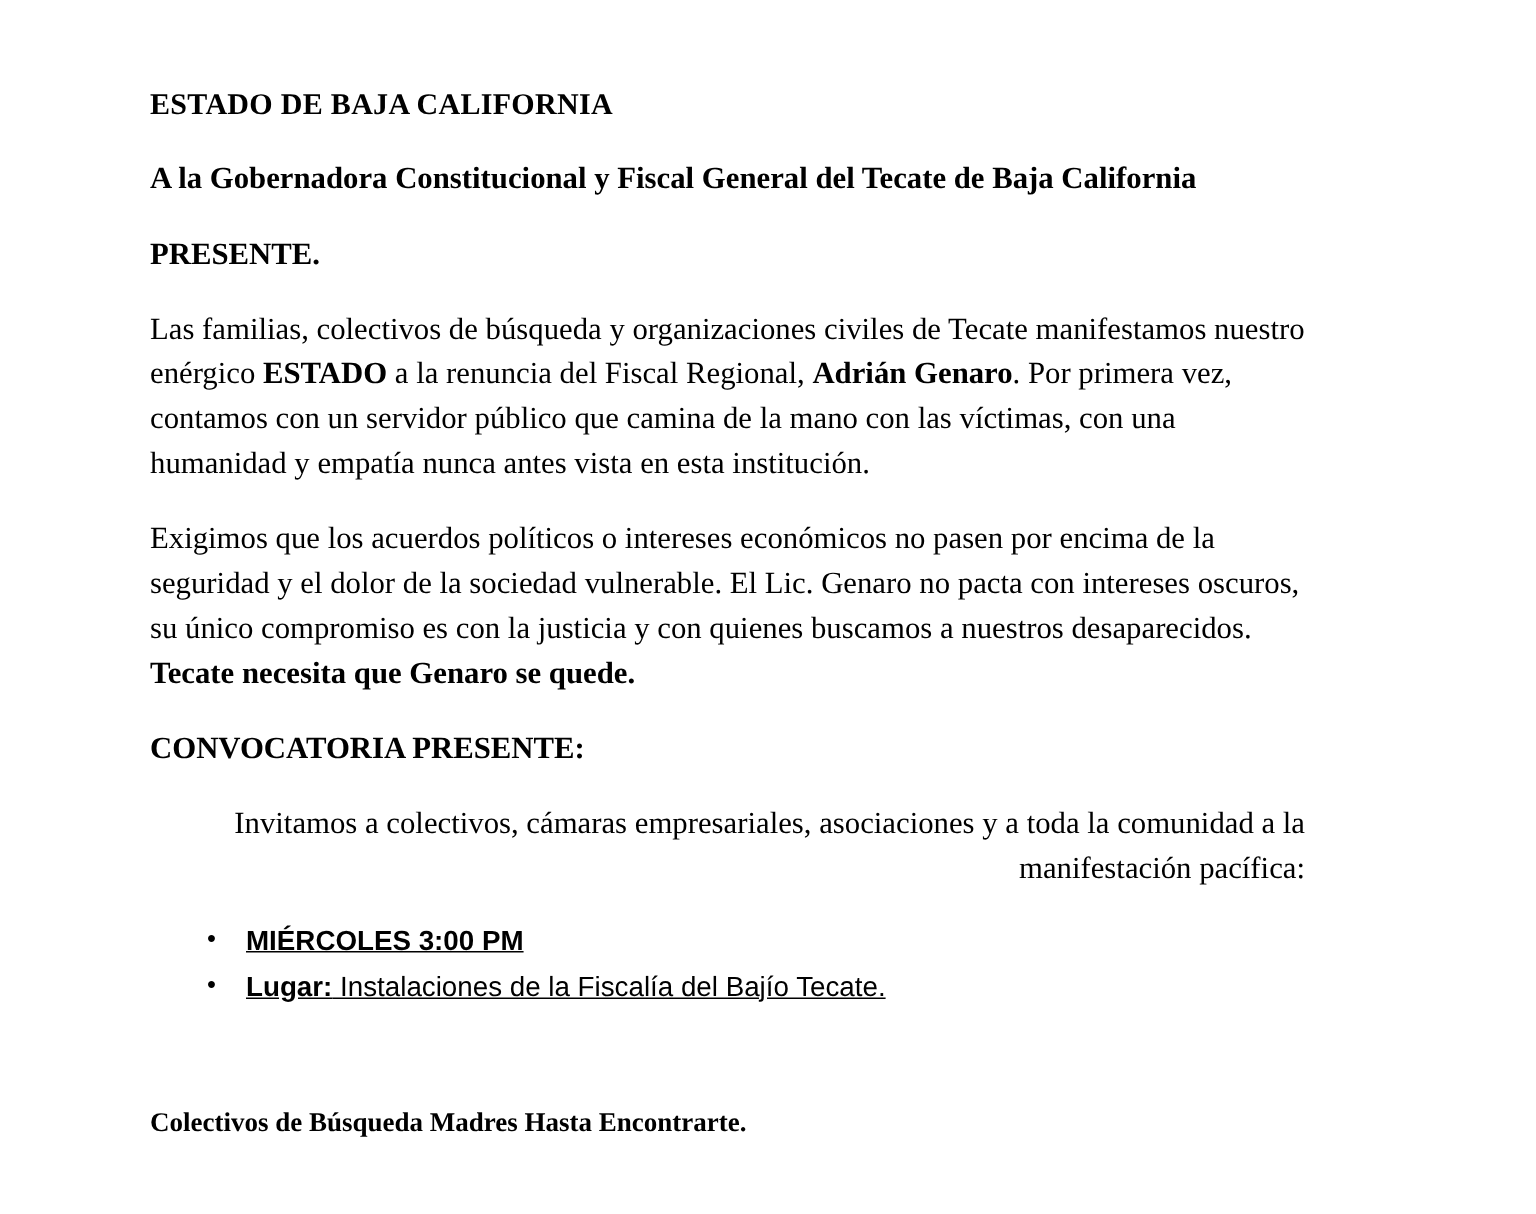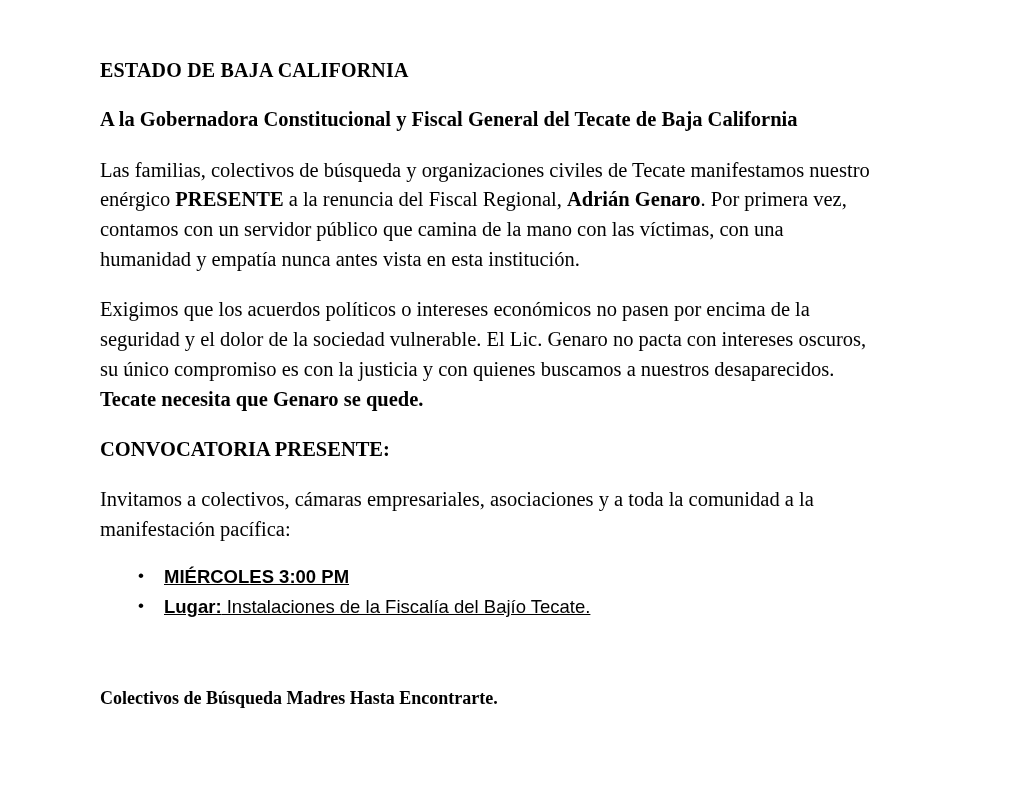--- a/index.html
+++ b/index.html
@@ -36,20 +36,21 @@
     margin-bottom: 21px;
   }
   .para {
     font-size: 20.5px;
     line-height: 1.45;
     text-align: left;
     margin-bottom: 21px;
   }
   .para-tight {
     margin-bottom: 18px;
+    text-align: right;
   }
   .spacer-md { height: 14px; }
   .spacer-lg { height: 48px; }
   b, strong { font-weight: bold; }
   .bullets {
     margin: 0 0 0 0;
     padding: 0;
     list-style: none;
   }
   .bullets li {
@@ -89,23 +90,24 @@
 </head>
 <body>
 
 <div class="page">
   <div class="doc-body">
 
     <p class="heading title-line">ESTADO DE BAJA CALIFORNIA</p>
 
     <p class="heading">A la Gobernadora Constitucional y Fiscal General del Tecate de Baja California</p>
 
+    <p class="heading">PRESENTE.</p>
 
     <p class="para">
-      <span>Las familias, colectivos de búsqueda y organizaciones civiles de Tecate manifestamos nuestro enérgico </span><b>PRESENTE</b><span> a la renuncia del Fiscal Regional, </span><b>Adrián Genaro</b><span>. Por primera vez, contamos con un servidor público que camina de la mano con las víctimas, con una humanidad y empatía nunca antes vista en esta institución.</span>
+      <span>Las familias, colectivos de búsqueda y organizaciones civiles de Tecate manifestamos nuestro enérgico </span><b>ESTADO</b><span> a la renuncia del Fiscal Regional, </span><b>Adrián Genaro</b><span>. Por primera vez, contamos con un servidor público que camina de la mano con las víctimas, con una humanidad y empatía nunca antes vista en esta institución.</span>
     </p>
 
     <p class="para">
       <span>Exigimos que los acuerdos políticos o intereses económicos no pasen por encima de la seguridad y el dolor de la sociedad vulnerable. El Lic. Genaro no pacta con intereses oscuros, su único compromiso es con la justicia y con quienes buscamos a nuestros desaparecidos. </span><b>Tecate necesita que Genaro se quede.</b>
     </p>
 
     <p class="heading">CONVOCATORIA PRESENTE:</p>
 
     <p class="para para-tight">Invitamos a colectivos, cámaras empresariales, asociaciones y a toda la comunidad a la manifestación pacífica:</p>
 

